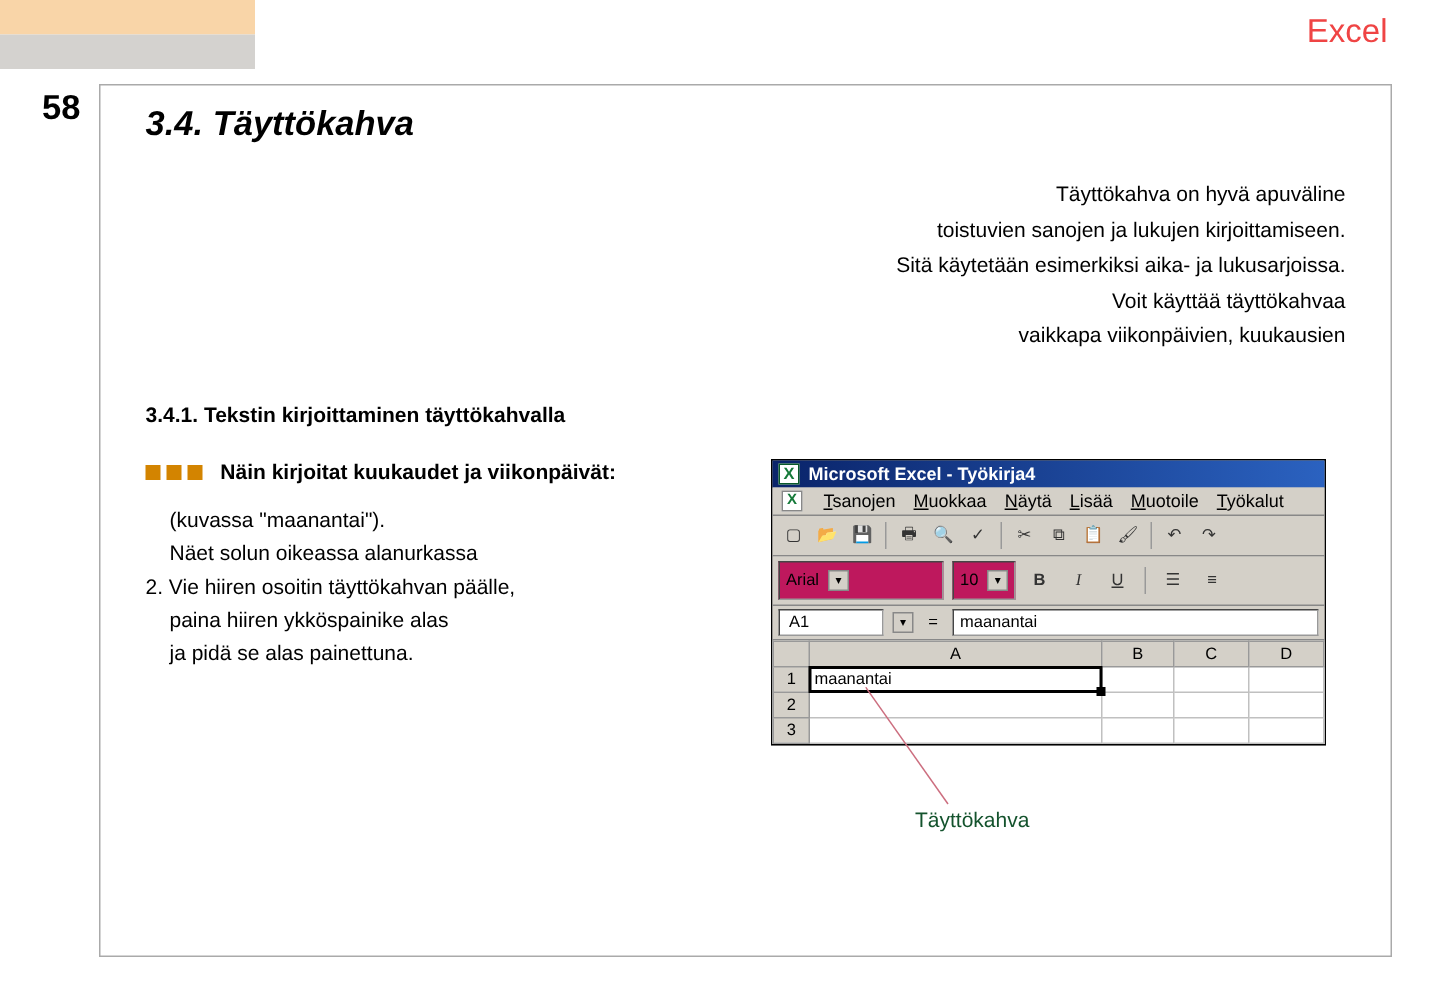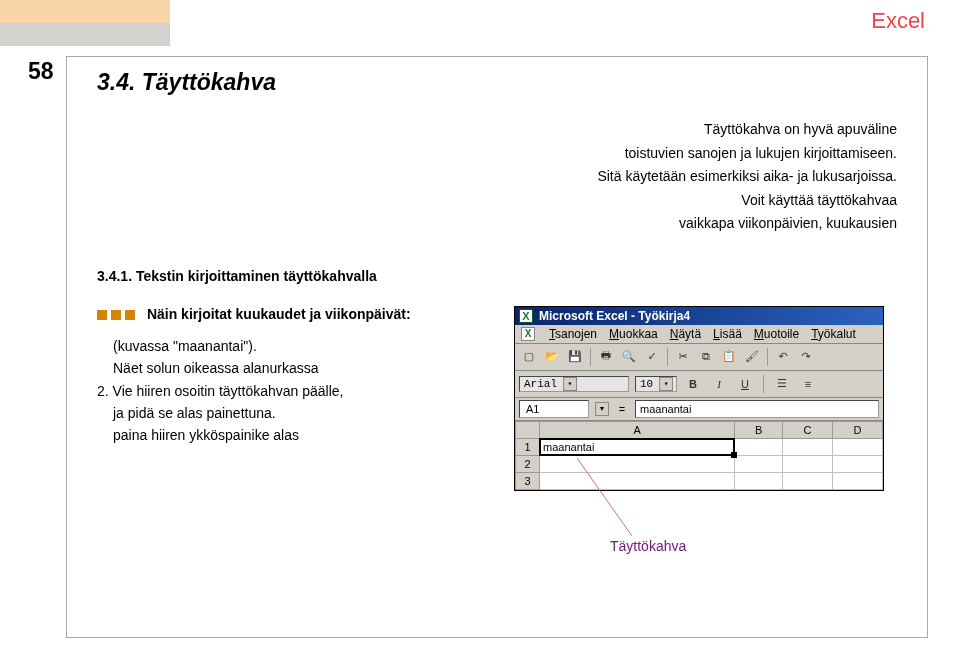--- a/index.html
+++ b/index.html
@@ -143,29 +143,28 @@
   .sep {
     width: 1px; height: 18px; background: #999; margin: 0 2px;
   }
   .fmtbar {
     display: flex;
     gap: 6px;
     padding: 3px 4px;
     align-items: center;
   }
   .combo {
-    background: #e5e5e5;
+    background: #be185d;
     border: 1px inset #999;
-    height: 16px;
+    height: 26px;
     display: inline-flex;
     align-items: center;
     padding: 0 2px 0 4px;
     font-size: 11px;
     gap: 6px;
-    font-family: Liberation Mono, monospace;
   }
   .combo .arrow {
     width: 14px; height: 14px;
     background: #d4d0c8;
     border: 1px solid #888;
     display: inline-flex; align-items: center; justify-content: center;
     font-size: 8px;
   }
   .formulabar {
     display: flex;
@@ -233,21 +232,21 @@
     left: 63px;
     width: 60px;
     height: 80px;
     pointer-events: none;
   }
   .callout-text {
     position: absolute;
     top: 232px;
     left: 96px;
     font-size: 14px;
-    color: #701a75;
+    color: #14532d;
   }
 </style>
 </head>
 <body>
 
 <div class="header-strip">
   <div class="top"></div>
     <div class="bot"></div>
 </div>
 
@@ -274,22 +273,22 @@
             <span></span>
             <span></span>
             <span></span>
           </span>
         <span>Näin kirjoitat kuukaudet ja viikonpäivät:</span>
       </div>
       <div class="steps">
         <p class="line indent">(kuvassa "maanantai").</p>
         <p class="line indent">Näet solun oikeassa alanurkassa</p>
         <p class="line"><span class="n">2.</span> <span>Vie hiiren osoitin täyttökahvan päälle,</span></p>
+        <p class="line indent">paina hiiren ykköspainike alas</p>
         <p class="line indent">ja pidä se alas painettuna.</p>
-        <p class="line indent">paina hiiren ykköspainike alas</p>
       </div>
     </div>
 
     <div class="col-right">
       <div class="excel">
         <div class="titlebar">
           <span class="xl-icon">X</span>
           <span><span>Microsoft Excel - </span><span>Työkirja4</span></span>
         </div>
         <div class="menubar">

